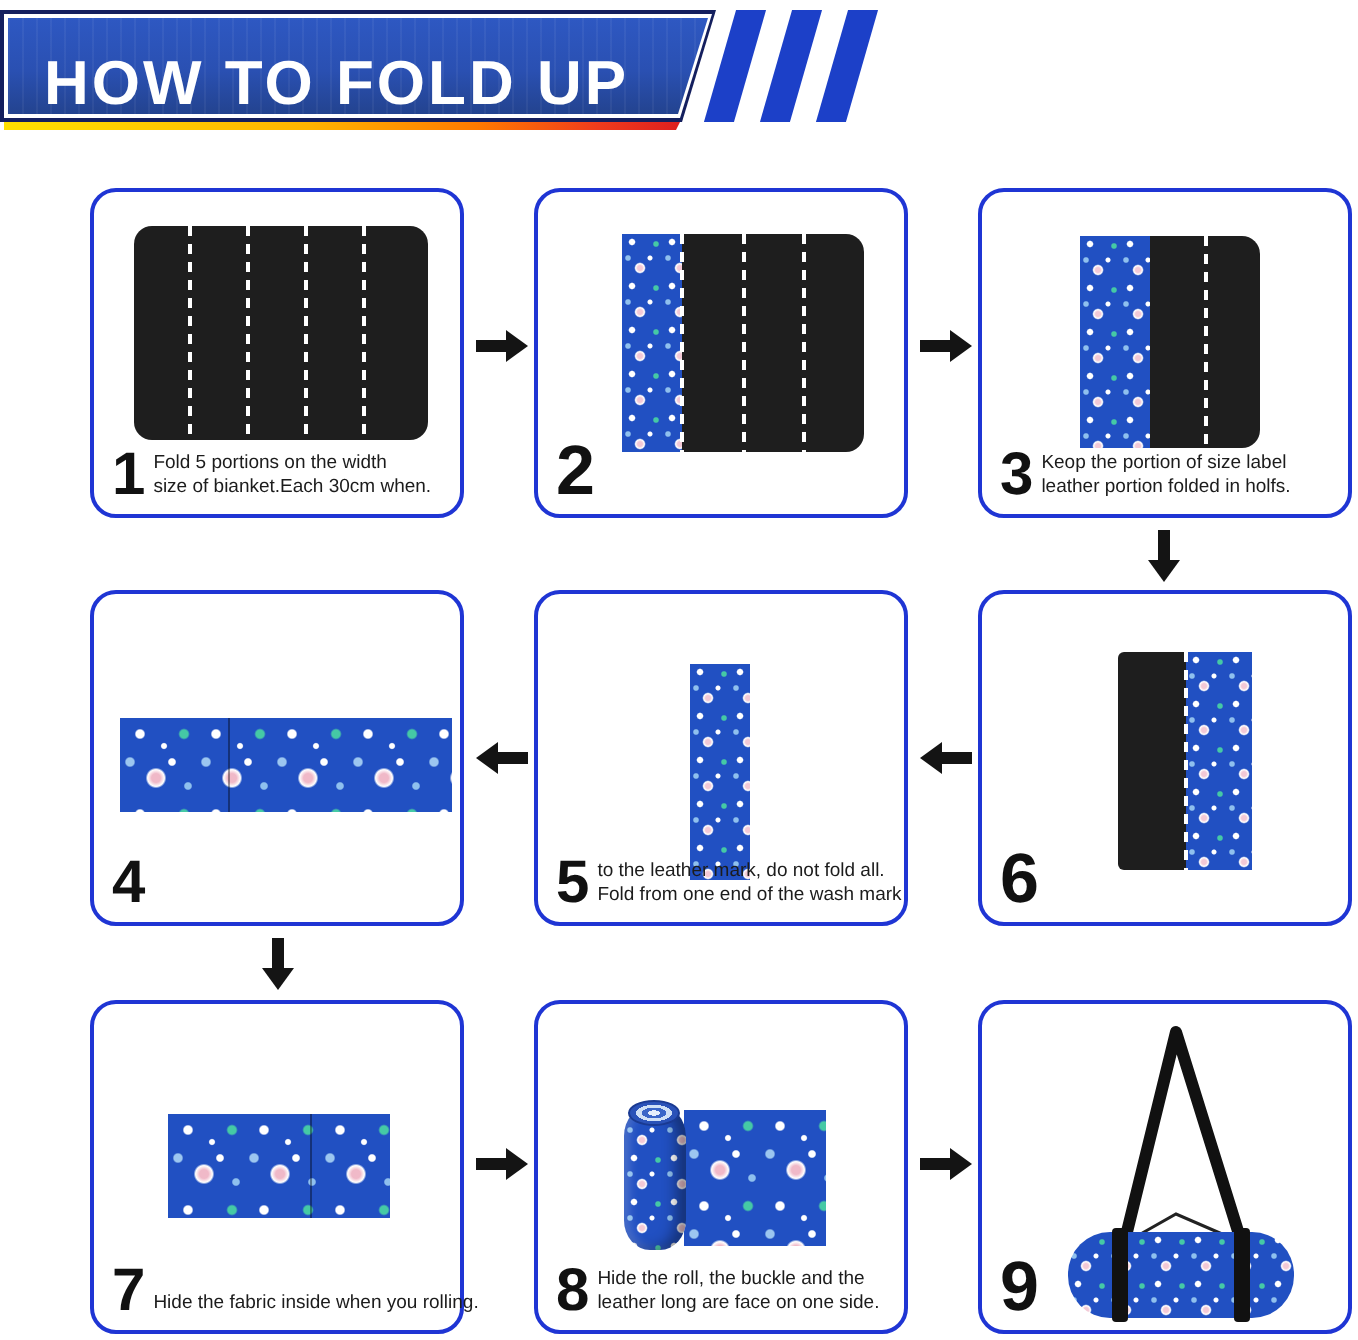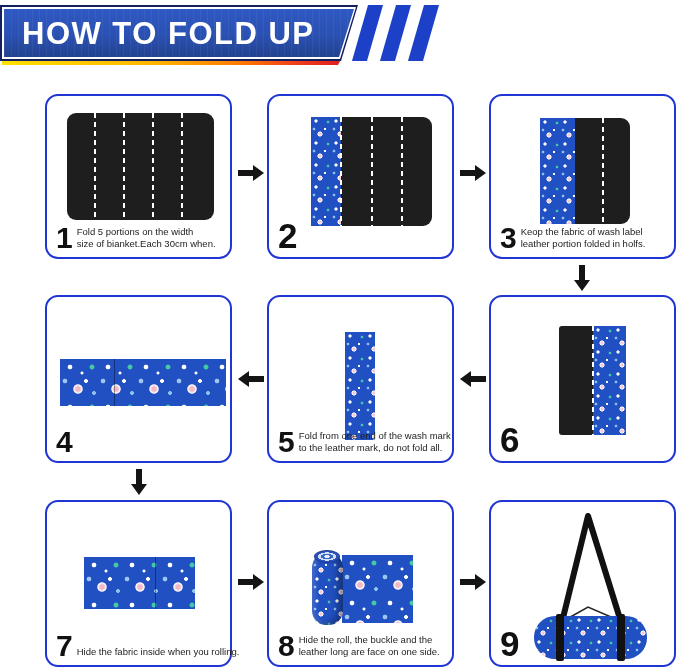--- a/index.html
+++ b/index.html
@@ -16,21 +16,21 @@
   .banner-white{
     width:100%;height:100%;background:#ffffff;padding:2px;box-sizing:border-box;
     clip-path:polygon(0 0,100% 0,calc(100% - 16px) 100%,0 100%);
   }
   .banner-blue{
     width:100%;height:100%;box-sizing:border-box;
     background:
       repeating-linear-gradient(90deg,rgba(255,255,255,.05) 0 1px,transparent 1px 7px),
       linear-gradient(180deg,#2e58c2 0%,#2a50b2 55%,#23438f 100%);
     clip-path:polygon(0 0,100% 0,calc(100% - 15px) 100%,0 100%);
-    display:flex;align-items:center;
+    display:flex;align-items:flex-end;
   }
   .banner-title{
     margin:0;padding:0 0 0 18px;color:#ffffff;font-size:31px;font-weight:bold;
     letter-spacing:1.5px;line-height:1;white-space:nowrap;
   }
   .banner-underline{
     position:absolute;left:2px;top:61px;width:338px;height:4px;
     background:linear-gradient(90deg,#ffe000 0%,#ffb400 45%,#ff7a00 70%,#ef3b1c 88%,#de1f1f 100%);
     clip-path:polygon(0 0,100% 0,calc(100% - 2px) 100%,0 100%);
   }
@@ -167,42 +167,42 @@
 
 <div class="card r1 c3">
   <div class="abs" style="left:49px;top:22px;width:90px;height:106px">
     <div class="abs pat" style="left:0;top:0;width:35px;height:100%"></div>
     <div class="abs blanket-black" style="left:35px;top:0;right:0;height:100%;border-radius:0 9px 9px 0"></div>
     <div class="dash-v" style="left:62px"></div>
   </div>
   <div class="caption">
     <span class="step-num">3</span>
     <span class="step-text">
-      <span>Keop the fabric of wash label</span>
+      <span>Keop the portion of size label</span>
       <span>leather portion folded in holfs.</span>
     </span>
   </div>
 </div>
 
 <div class="card r2 c1">
   <div class="abs pat-lg" style="left:13px;top:62px;width:166px;height:47px">
     <div class="seam" style="left:54px"></div>
   </div>
   <div class="caption">
     <span class="step-num">4</span>
   </div>
 </div>
 
 <div class="card r2 c2">
   <div class="abs pat" style="left:76px;top:35px;width:30px;height:108px"></div>
   <div class="caption">
     <span class="step-num">5</span>
     <span class="step-text">
+      <span>to the leather mark, do not fold all.</span>
       <span>Fold from one end of the wash mark</span>
-      <span>to the leather mark, do not fold all.</span>
     </span>
   </div>
 </div>
 
 <div class="card r2 c3">
   <div class="abs" style="left:68px;top:29px;width:67px;height:109px">
     <div class="abs blanket-black" style="left:0;top:0;width:34px;height:100%;border-radius:3px 0 0 3px"></div>
     <div class="abs pat" style="left:34px;top:0;right:0;height:100%"></div>
     <div class="dash-v" style="left:33px"></div>
   </div>

